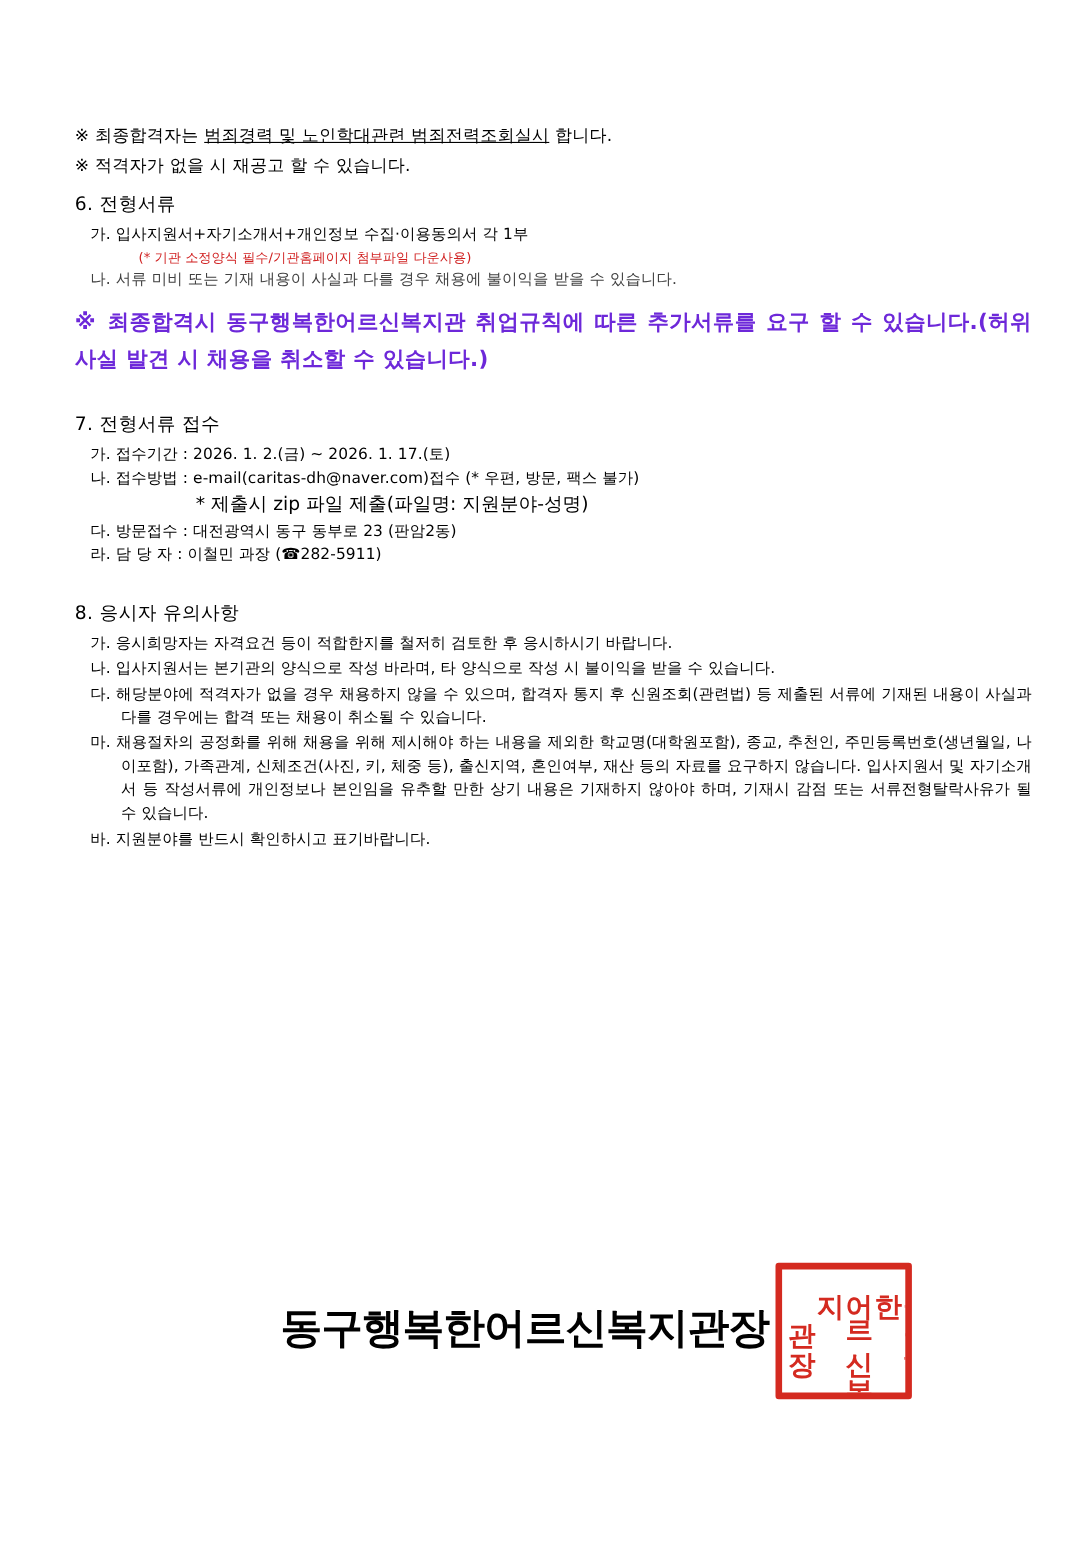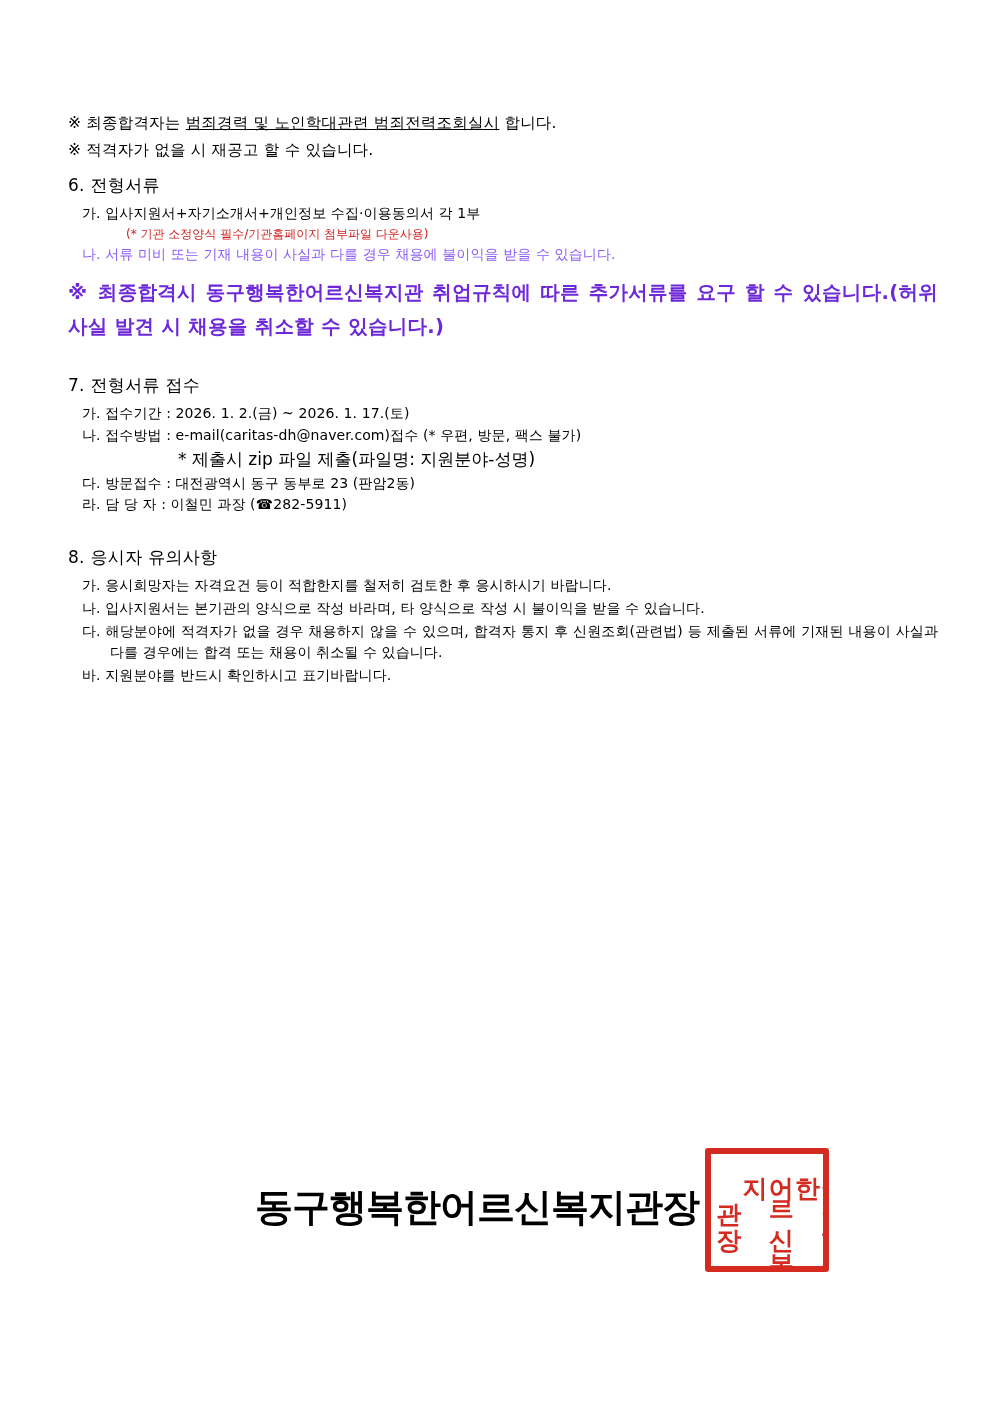--- a/index.html
+++ b/index.html
@@ -60,21 +60,21 @@
     padding-left: 42px;
     text-indent: -28px;
   }
   .sub-note {
     font-size: 12px;
     color: #d02020;
     padding-left: 58px;
     line-height: 1.6;
   }
   .red {
-    color: #8b5cf6;
+    color: #404040;
   }
   .blue-emph {
     color: #6d28d9;
     font-weight: bold;
     font-size: 19.5px;
     line-height: 1.75;
     letter-spacing: 0.3px;
     margin-top: 10px;
     text-align: justify;
     text-justify: inter-word;
@@ -188,20 +188,21 @@
 
     <div class="section">
       <div class="section-title">
         <span>8.</span>
         <span>응시자 유의사항</span>
       </div>
       <div class="notice-list">
         <div class="item hang">가. 응시희망자는 자격요건 등이 적합한지를 철저히 검토한 후 응시하시기 바랍니다.</div>
         <div class="item hang">나. 입사지원서는 본기관의 양식으로 작성 바라며, 타 양식으로 작성 시 불이익을 받을 수 있습니다.</div>
         <div class="item hang">다. 해당분야에 적격자가 없을 경우 채용하지 않을 수 있으며, 합격자 통지 후 신원조회(관련법) 등 제출된 서류에 기재된 내용이 사실과 다를 경우에는 합격 또는 채용이 취소될 수 있습니다.</div>
+        <div class="item hang">마. 채용절차의 공정화를 위해 채용을 위해 제시해야 하는 내용을 제외한 학교명(대학원포함), 종교, 추천인, 주민등록번호(생년월일, 나이포함), 가족관계, 신체조건(사진, 키, 체중 등), 출신지역, 혼인여부, 재산 등의 자료를 요구하지 않습니다. 입사지원서 및 자기소개서 등 작성서류에 개인정보나 본인임을 유추할 만한 상기 내용은 기재하지 않아야 하며, 기재시 감점 또는 서류전형탈락사유가 될 수 있습니다.</div>
         <div class="item hang">바. 지원분야를 반드시 확인하시고 표기바랍니다.</div>
       </div>
     </div>
 
   </div>
 
   <div class="signature-area">
     <div class="signature-text">동구행복한어르신복지관장</div>
     <div class="seal">
       <div class="seal-inner">

